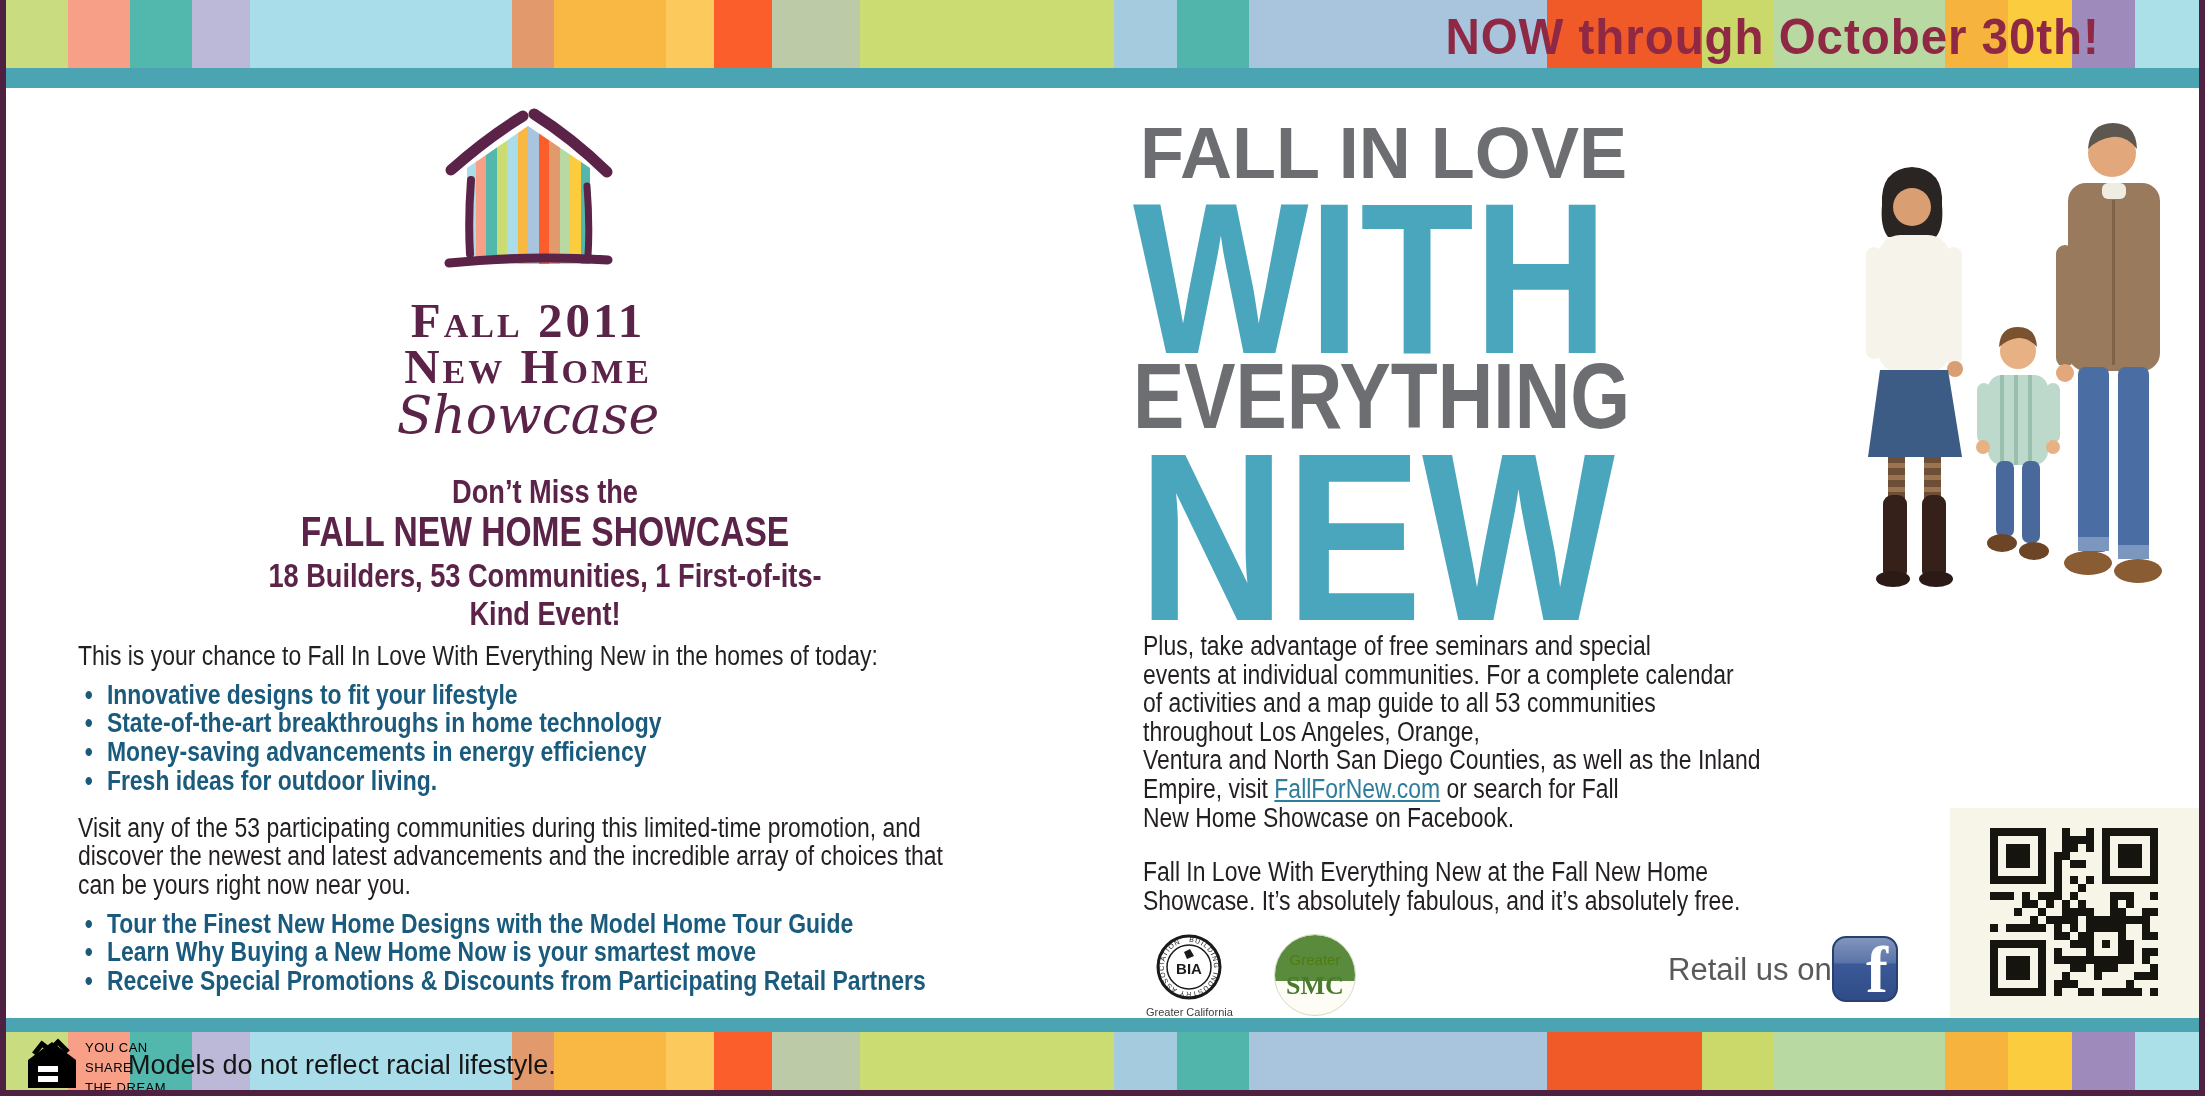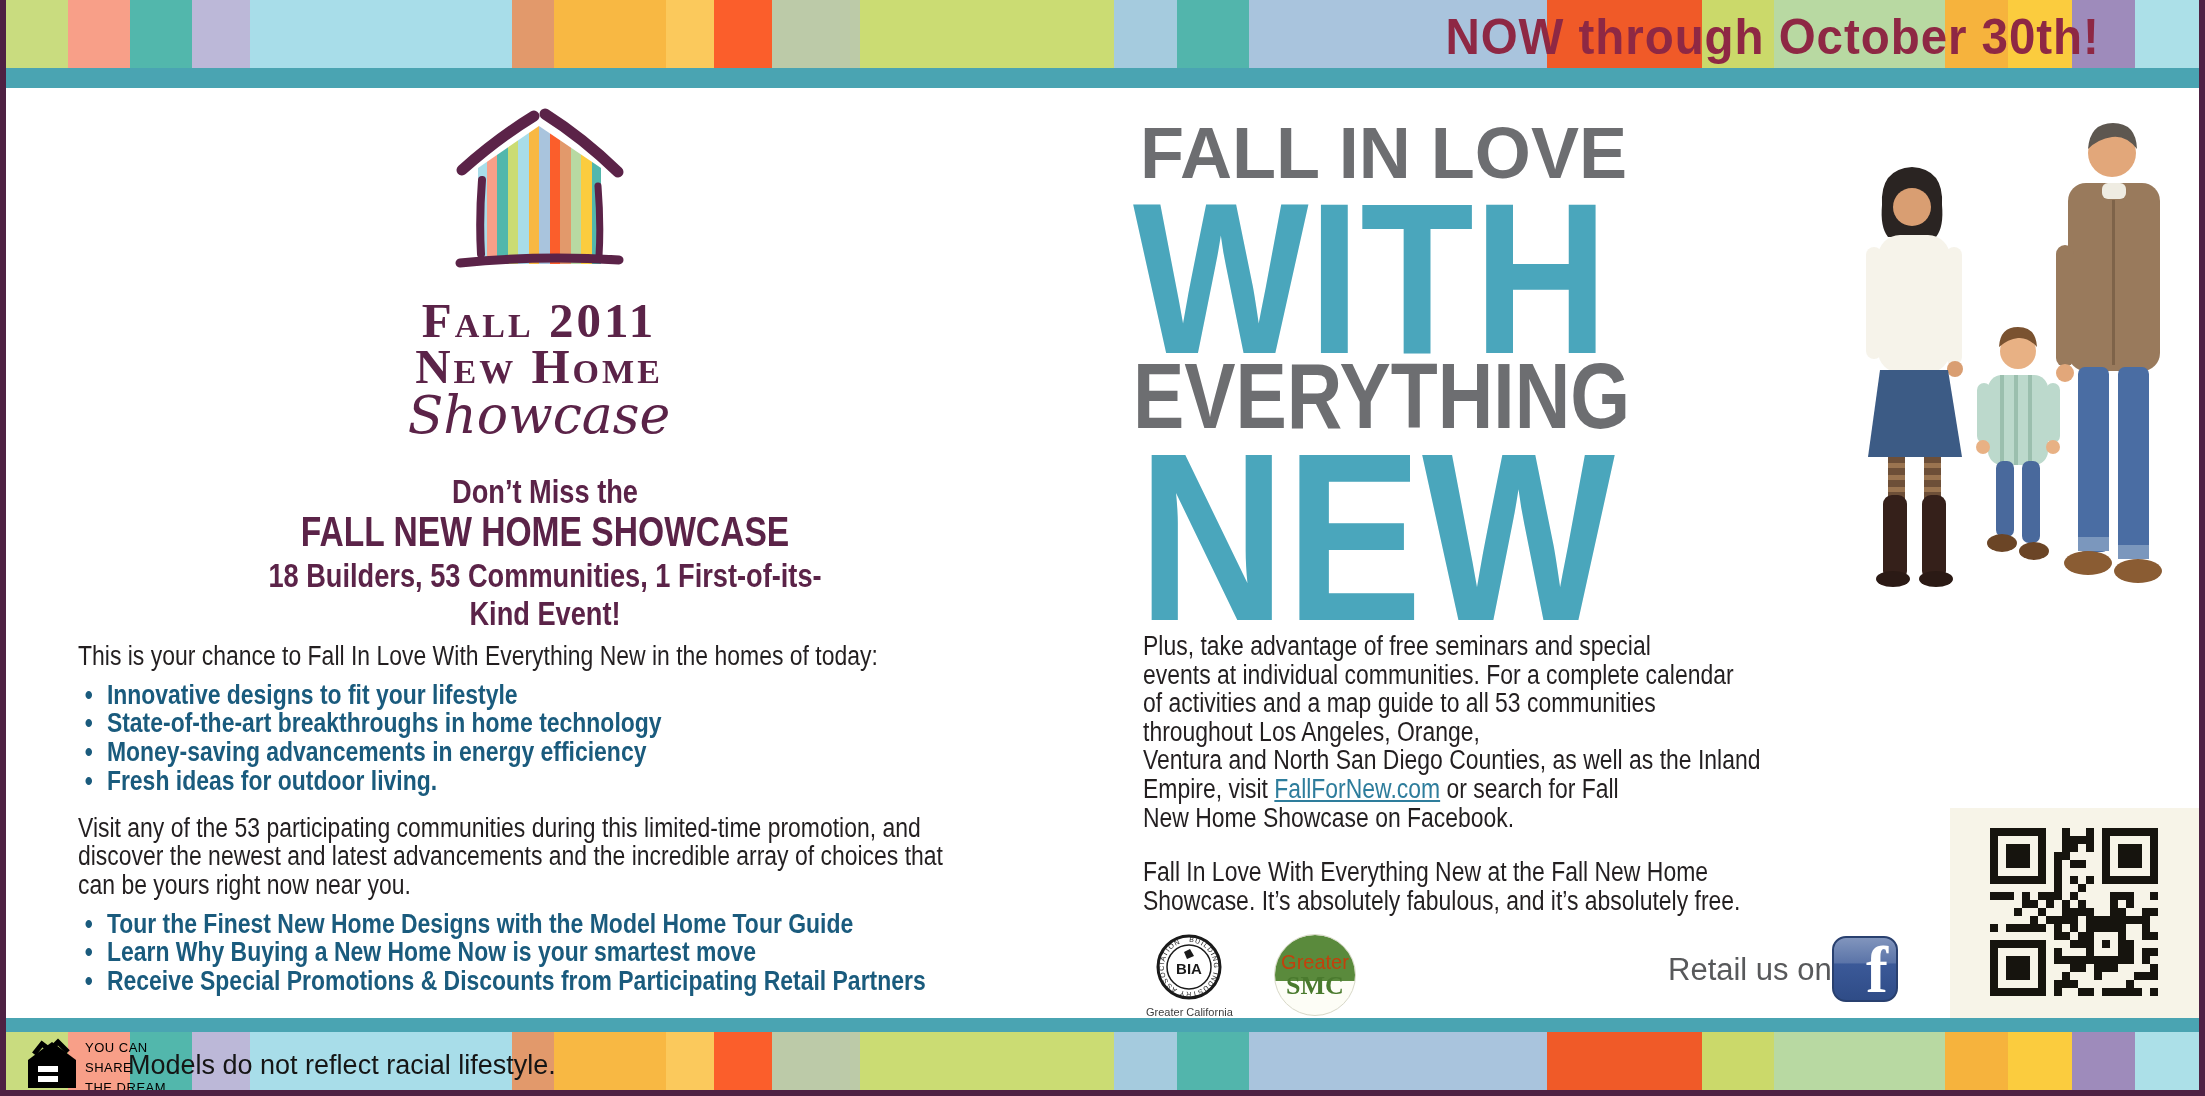--- a/index.html
+++ b/index.html
@@ -20,21 +20,21 @@
 
   .teal-bar{position:absolute;left:6px;width:2193px;background:var(--teal_bar);z-index:6;}
   .teal-bar.top{top:68px;height:20px;}
   .teal-bar.bottom{top:1018px;height:14px;}
 
   .banner{position:absolute;top:8px;right:105px;z-index:10;color:var(--maroon);
       font-size:50px;font-weight:bold;white-space:nowrap;letter-spacing:1px;
       transform:scaleX(0.95);transform-origin:100% 0;}
 
   
-  .logo-block{position:absolute;left:329px;top:106px;width:420px;text-align:center;color:var(--logo_plum);}
+  .logo-block{position:absolute;left:318px;top:106px;width:420px;text-align:center;color:var(--logo_plum);}
   .logo-block svg.house{display:block;margin:0 auto;}
   .logo-l1,.logo-l2{font-family:"Liberation Serif",serif;font-variant:small-caps;
       font-size:49px;line-height:46px;letter-spacing:3px;font-weight:600;}
   .logo-l1{margin-top:10px;}
   .logo-script{font-family:"DejaVu Serif",serif;font-style:italic;font-size:52px;line-height:54px;margin-top:-2px;}
 
   .tagline{position:absolute;left:195px;top:472px;width:700px;text-align:center;color:var(--logo_plum);
       font-weight:bold;transform:scaleX(0.8);transform-origin:50% 0;}
   .tag1{font-size:34px;line-height:38px;}
   .tag2{font-size:42px;line-height:44px;}
@@ -60,21 +60,21 @@
   .right-text p.gap{margin-top:26px;}
   a.link{color:var(--link_teal);text-decoration:underline;cursor:pointer;}
 
   
   .partners{position:absolute;left:1146px;top:934px;display:flex;gap:42px;align-items:flex-start;z-index:8;}
   .bia{width:86px;text-align:center;}
   .bia-caption{font-size:11px;color:#3c3c3c;margin-top:2px;white-space:nowrap;}
   .smc{width:80px;height:80px;border-radius:50%;background:#fdfdf6;border:1px solid #d8d8c8;
       position:relative;overflow:hidden;}
   .smc-dome{position:absolute;left:0;top:0;width:100%;height:58%;background:#5a8a3c;border-radius:50% 50% 0 0/80% 80% 0 0;}
-  .smc-top{position:absolute;left:0;top:16px;width:100%;text-align:center;color:#c2410c;font-size:20px;z-index:2;}
+  .smc-top{position:absolute;left:0;top:16px;width:100%;text-align:center;color:#4d7c0f;font-size:15px;z-index:2;}
   .smc-main{position:absolute;left:0;top:36px;width:100%;text-align:center;color:#4a7a2e;
       font-family:"Liberation Serif",serif;font-size:26px;font-weight:bold;z-index:2;}
 
   .visit{position:absolute;left:1668px;top:952px;font-size:31px;color:var(--visit_grey);z-index:8;}
   .fb-icon{position:absolute;left:1832px;top:936px;width:66px;height:66px;border-radius:14px;
       background:linear-gradient(#8195bd 0%,#5b74a8 40%,#3b5998 42%,#2f4c87 100%);
       border:2px solid #29406f;box-sizing:border-box;overflow:hidden;z-index:8;cursor:pointer;}
   .fb-f{position:absolute;right:8px;top:-6px;color:#fff;font-size:66px;font-weight:bold;
       font-family:"Liberation Serif",serif;}
 

